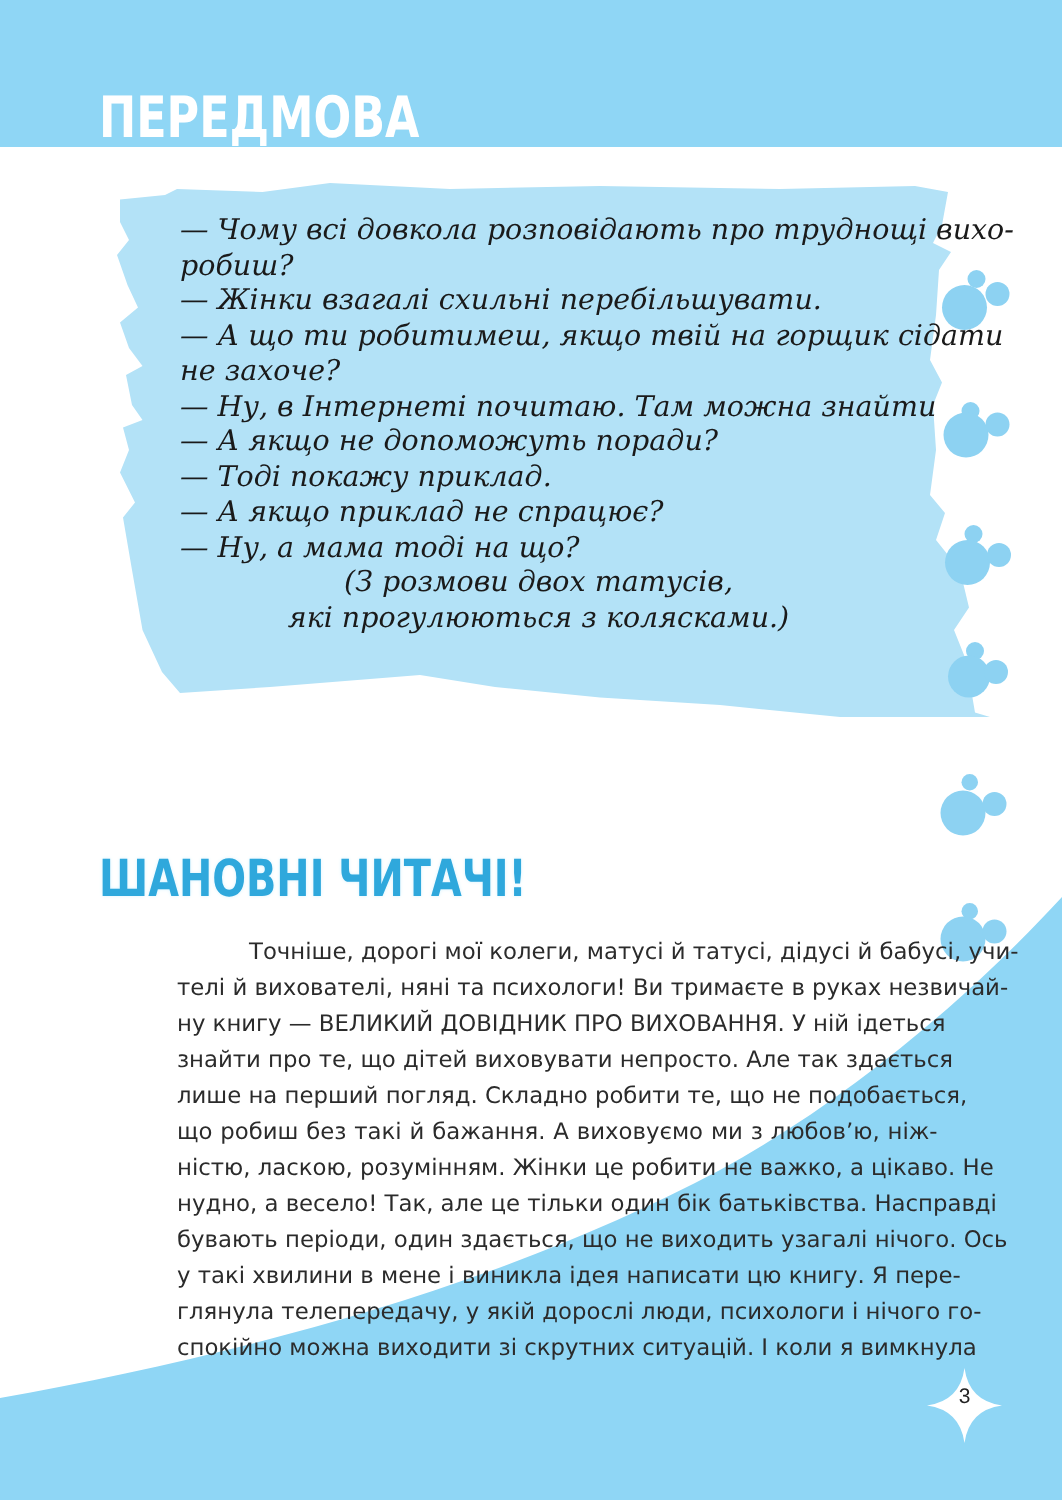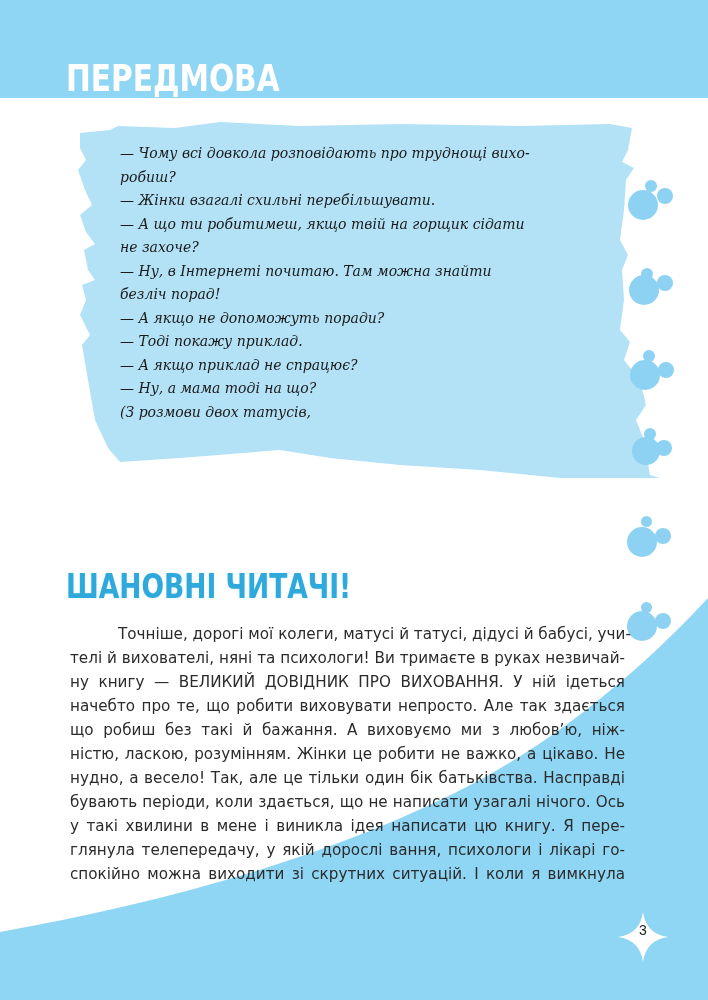--- a/index.html
+++ b/index.html
@@ -1,27 +1,27 @@
 <!DOCTYPE html>
 <html><head>
 <meta charset="utf-8">
 <style>
   html, body { margin: 0; padding: 0; }
   body { width: 708px; height: 1000px; position: relative; overflow: hidden; background: #ffffff; font-family: "DejaVu Sans", sans-serif; }
   .top-band { position: absolute; left: 0; top: 0; width: 708px; height: 98px; background: #8fd6f5; }
   .title-main { position: absolute; left: 66px; top: 58px; color: #ffffff; font-family: "DejaVu Sans", sans-serif; font-weight: bold; font-size: 38px; line-height: 40px; letter-spacing: 0px; transform: scaleX(0.78); transform-origin: left top; }
   .bottom-wedge { position: absolute; left: 0; top: 0; width: 708px; height: 1000px; pointer-events: none; }
   .brush { position: absolute; left: 0; top: 0; width: 708px; height: 1000px; pointer-events: none; }
-  .dialog { position: absolute; left: 120px; top: 142px; width: 480px; font-family: "DejaVu Serif", serif; font-style: italic; font-size: 14px; line-height: 23.5px; color: #1a1a1a; }
+  .dialog { position: absolute; left: 120px; top: 142px; width: 480px; font-family: "DejaVu Serif", serif; font-style: italic; font-size: 19px; line-height: 23.5px; color: #1a1a1a; }
   .dialog .line { display: block; white-space: nowrap; }
-  .dialog .attrib { display: block; text-align: left; padding-right: 2px; white-space: nowrap; }
+  .dialog .attrib { display: block; text-align: center; padding-right: 2px; white-space: nowrap; }
   .bubble { position: absolute; border-radius: 50%; background: #8dd2f2; }
   .section-title { position: absolute; left: 66px; top: 568px; color: #2fa8dc; font-family: "DejaVu Sans", sans-serif; font-weight: bold; font-size: 34px; line-height: 36px; transform: scaleX(0.78); transform-origin: left top; text-shadow: 0 0 3px #d8f3ff; }
   .body-text { position: absolute; left: 70px; top: 622px; width: 555px; font-family: "DejaVu Sans", sans-serif; font-size: 15.2px; line-height: 24px; color: #2b2b2b; text-align: justify; }
-  .body-text .bline { display: block; text-align-last: justify; white-space: nowrap; }
+  .body-text .bline { display: block; text-align-last: justify; white-space: nowrap; margin-left: 48px; }
   .body-text .bline.first { text-indent: 48px; }
   .page-star { position: absolute; left: 618px; top: 912px; width: 50px; height: 50px; }
   .page-num { position: absolute; left: 618px; top: 922px; width: 50px; text-align: center; font-family: "Liberation Sans", sans-serif; font-size: 14px; color: #222222; }
 </style>
 </head>
 <body>
 
 <div class="top-band"></div>
 <div class="title-main">ПЕРЕДМОВА</div>
 
@@ -69,40 +69,41 @@
   <div class="bubble" style="left:655px;top:613px;width:16px;height:16px;"></div>
 </div>
 
 <div class="dialog">
   <span class="line">— Чому всі довкола розповідають про труднощі вихо-</span>
   <span class="line">робиш?</span>
   <span class="line">— Жінки взагалі схильні перебільшувати.</span>
   <span class="line">— А що ти робитимеш, якщо твій на горщик сідати</span>
   <span class="line">не захоче?</span>
   <span class="line">— Ну, в Інтернеті почитаю. Там можна знайти</span>
-  <span class="line">безліч порад!</span>
   <span class="line">— А якщо не допоможуть поради?</span>
   <span class="line">— Тоді покажу приклад.</span>
   <span class="line">— А якщо приклад не спрацює?</span>
   <span class="line">— Ну, а мама тоді на що?</span>
   <span class="attrib">(З розмови двох татусів,</span>
+  <span class="attrib">які прогулюються з колясками.)</span>
 </div>
 
 <div class="section-title">ШАНОВНІ ЧИТАЧІ!</div>
 
 <div class="body-text">
   <span class="bline first">Точніше, дорогі мої колеги, матусі й татусі, дідусі й бабусі, учи-</span>
   <span class="bline">телі й вихователі, няні та психологи! Ви тримаєте в руках незвичай-</span>
   <span class="bline">ну книгу — ВЕЛИКИЙ ДОВІДНИК ПРО ВИХОВАННЯ. У ній ідеться</span>
-  <span class="bline">начебто про те, що робити виховувати непросто. Але так здається</span>
+  <span class="bline">знайти про те, що дітей виховувати непросто. Але так здається</span>
+  <span class="bline">лише на перший погляд. Складно робити те, що не подобається,</span>
   <span class="bline">що робиш без такі й бажання. А виховуємо ми з любов’ю, ніж-</span>
   <span class="bline">ністю, ласкою, розумінням. Жінки це робити не важко, а цікаво. Не</span>
   <span class="bline">нудно, а весело! Так, але це тільки один бік батьківства. Насправді</span>
-  <span class="bline">бувають періоди, коли здається, що не написати узагалі нічого. Ось</span>
+  <span class="bline">бувають періоди, один здається, що не виходить узагалі нічого. Ось</span>
   <span class="bline">у такі хвилини в мене і виникла ідея написати цю книгу. Я пере-</span>
-  <span class="bline">глянула телепередачу, у якій дорослі вання, психологи і лікарі го-</span>
+  <span class="bline">глянула телепередачу, у якій дорослі люди, психологи і нічого го-</span>
   <span class="bline">спокійно можна виходити зі скрутних ситуацій. І коли я вимкнула</span>
 </div>
 
 <svg class="page-star" viewBox="0 0 50 50" xmlns="http://www.w3.org/2000/svg">
   <path d="M25 0 Q 28 22, 50 25 Q 28 28, 25 50 Q 22 28, 0 25 Q 22 22, 25 0 Z" fill="#ffffff"></path>
 </svg>
 <div class="page-num">3</div>
 
 </body></html>

